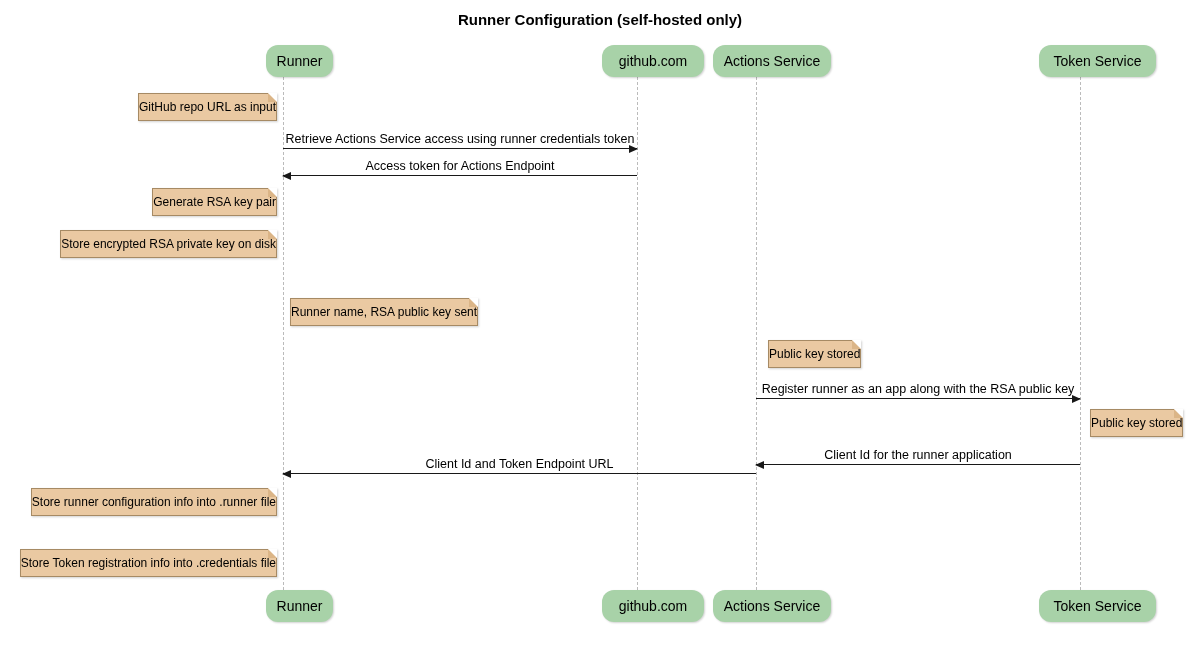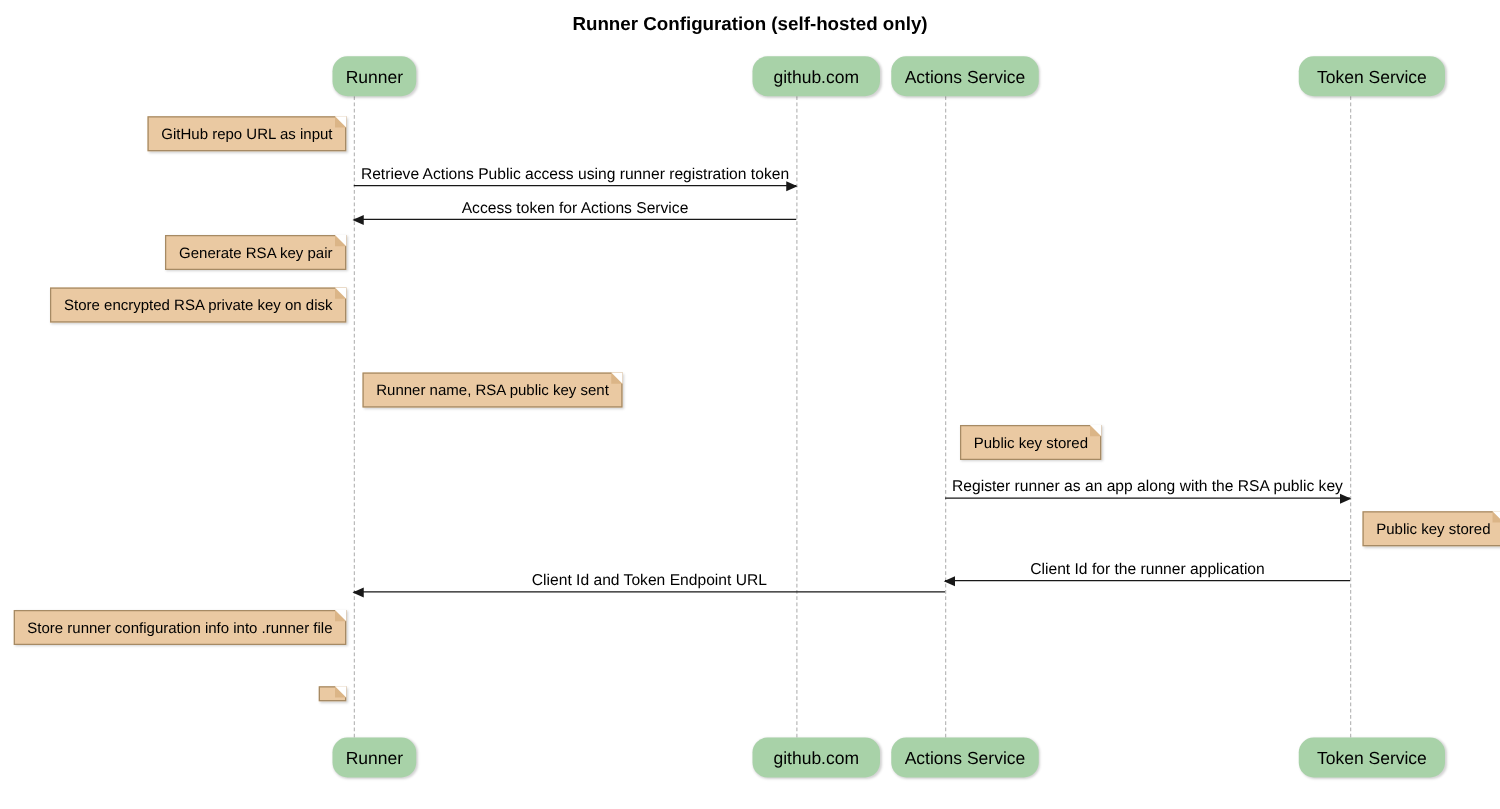--- a/index.html
+++ b/index.html
@@ -48,21 +48,21 @@
     background: var(--pfill);
     border-radius: 12px;
     box-shadow: 1px 1px 2px rgba(0,0,0,0.18);
     white-space: nowrap;
     margin-left: 16px;
   }
   .note {
     position: absolute;
     background: var(--nfill);
     border: 1px solid var(--nborder);
-    padding: 5px 10px;
+    padding: 5px 0;
     font-size: 12px;
     line-height: 16px;
     white-space: nowrap;
     box-shadow: 1px 1px 2px rgba(0,0,0,0.18);
   }
   .fold {
     position: absolute;
     top: -1px; right: -1px;
     width: 0; height: 0;
     border-style: solid;
@@ -115,30 +115,30 @@
   <div class="participant" style="left:697px;top:590px;width:118px">Actions Service</div>
   <div class="participant" style="left:1023px;top:590px;width:117px">Token Service</div>
 
   <div class="note" style="right:923px;top:93px"><span class="fold"></span><span>GitHub repo URL as input</span></div>
   <div class="note" style="right:923px;top:188px"><span class="fold"></span><span>Generate RSA key pair</span></div>
   <div class="note" style="right:923px;top:230px"><span class="fold"></span><span>Store encrypted RSA private key on disk</span></div>
   <div class="note" style="left:290px;top:298px"><span class="fold"></span><span>Runner name, RSA public key sent</span></div>
   <div class="note" style="left:768px;top:340px"><span class="fold"></span><span>Public key stored</span></div>
   <div class="note" style="left:1090px;top:409px"><span class="fold"></span><span>Public key stored</span></div>
   <div class="note" style="right:923px;top:488px"><span class="fold"></span><span>Store runner configuration info into .runner file</span></div>
-  <div class="note" style="right:923px;top:549px"><span class="fold"></span></div>
+  <div class="note" style="right:923px;top:549px"><span class="fold"></span><span>Store Token registration info into .credentials file</span></div>
 
   <div class="message dir-right" style="left:283px;top:131px;width:354px">
-    <div class="msg-label">Retrieve Actions Public access using runner registration token</div>
+    <div class="msg-label">Retrieve Actions Service access using runner credentials token</div>
     <div class="msg-line">
         <span class="head"></span>
       </div>
   </div>
   <div class="message dir-left" style="left:283px;top:158px;width:354px">
-    <div class="msg-label">Access token for Actions Service</div>
+    <div class="msg-label">Access token for Actions Endpoint</div>
     <div class="msg-line">
         <span class="head"></span>
       </div>
   </div>
   <div class="message dir-right" style="left:756px;top:381px;width:324px">
     <div class="msg-label">Register runner as an app along with the RSA public key</div>
     <div class="msg-line">
         <span class="head"></span>
       </div>
   </div>

